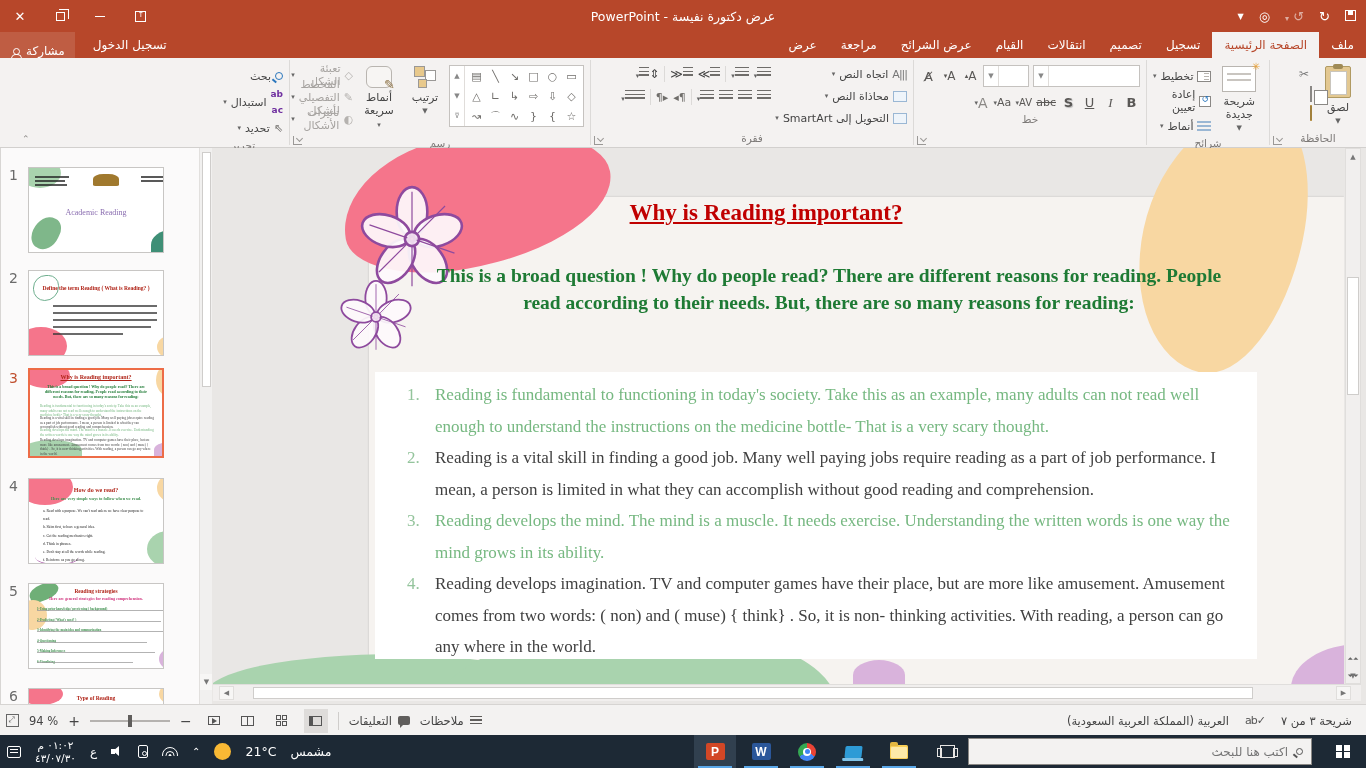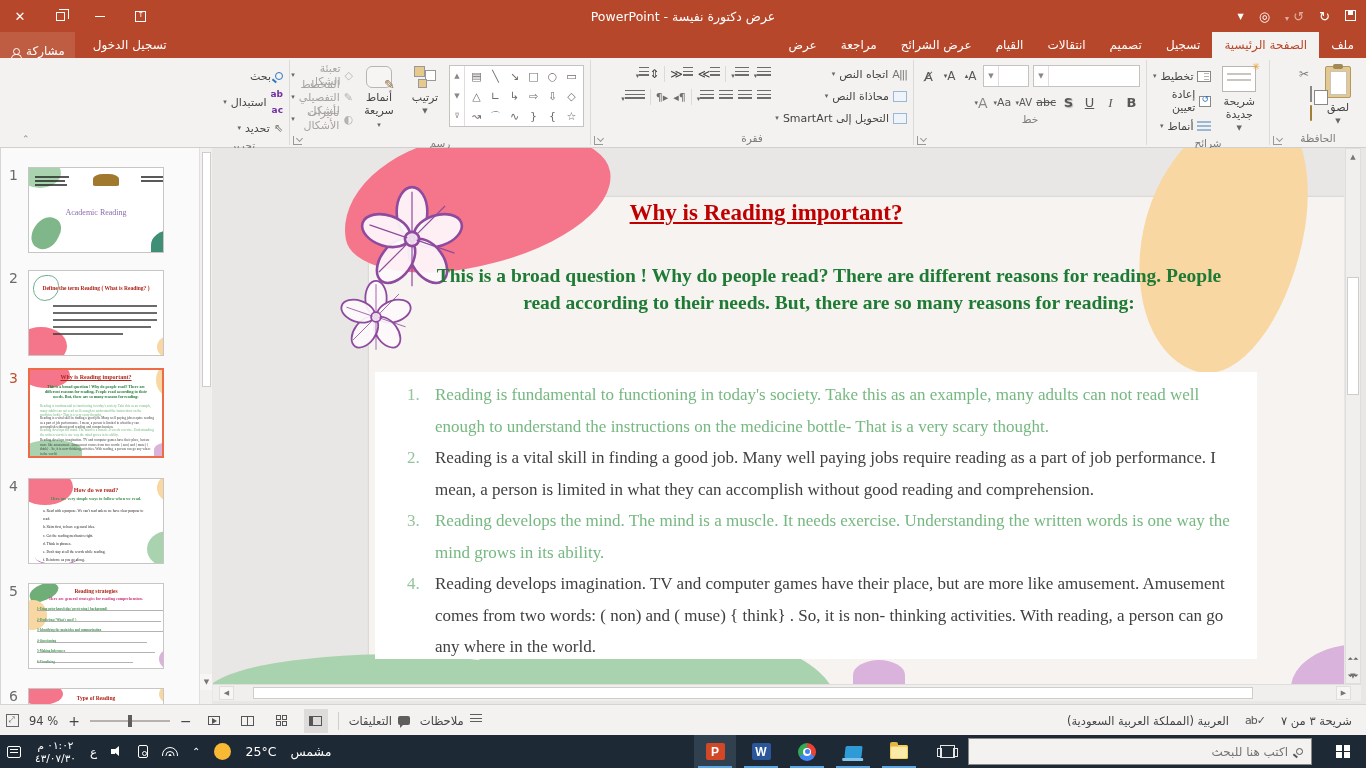--- a/index.html
+++ b/index.html
@@ -704,21 +704,21 @@
         </span>
       </span>
     <span class="vbtn on">
         <span class="v-norm-ic"></span>
       </span>
     <span class="sb-sep"></span>
     <span style="display:flex;align-items:center;gap:6px;">
       <span>التعليقات</span>
       <span class="comment-ic"></span>
     </span>
-    <span style="display:flex;gap:6px;">
+    <span style="display:flex;align-items:center;gap:6px;">
       <span>ملاحظات</span>
       <span class="notes-ic"></span>
     </span>
   </div>
   <div class="sb-right">
     <span>شريحة ٣ من ٧</span>
     <span class="spell-ic">✓ab</span>
     <span>العربية (المملكة العربية السعودية)</span>
   </div>
 </div>
@@ -776,16 +776,16 @@
         <span class="wifi-ic">
           <i></i>
           <i></i>
           <i></i>
         </span>
       </span>
     <span class="tray-item chevron-up">⌃</span>
     <span class="tray-item">
         <span class="sun-ic"></span>
       </span>
-    <span class="tray-item weather-txt" dir="ltr">25°C</span>
+    <span class="tray-item weather-txt" dir="ltr">21°C</span>
     <span class="tray-item weather-txt">مشمس</span>
   </div>
 </div>
 
 </body></html>

